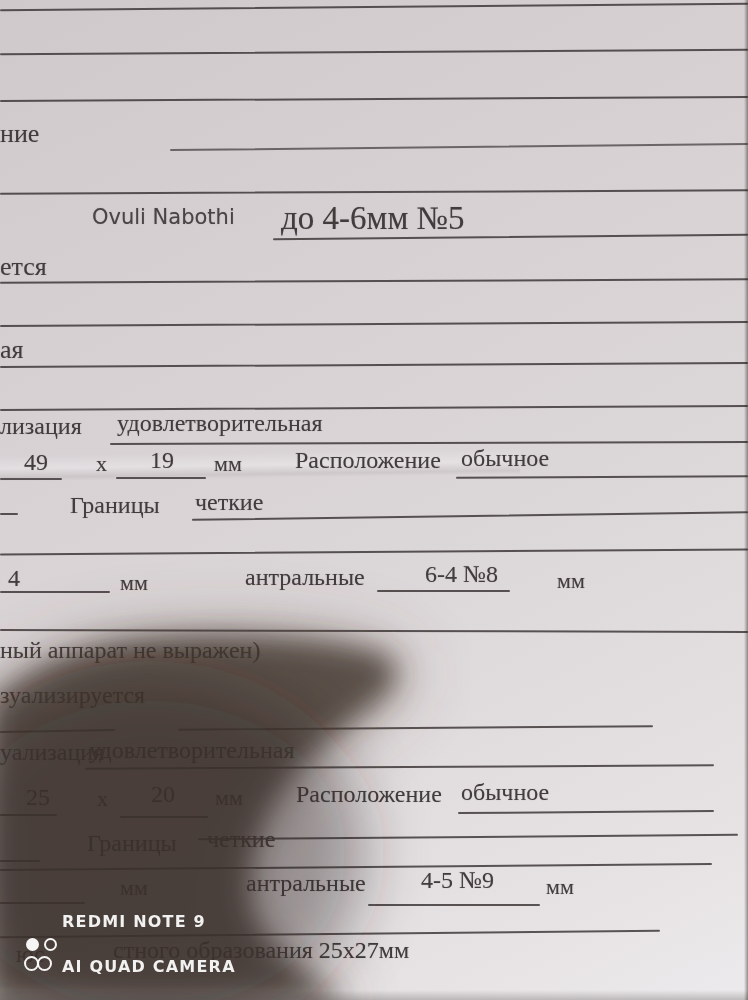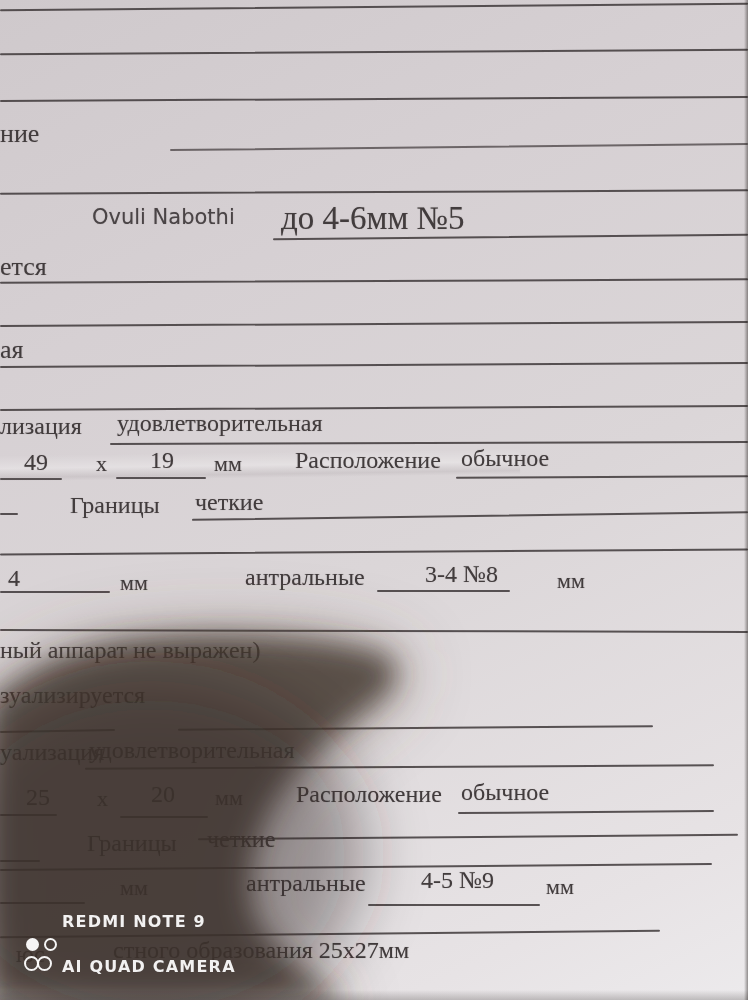--- a/index.html
+++ b/index.html
@@ -82,21 +82,21 @@
   <div class="t" style="left:214px;top:452px;font-size:22px;">мм</div>
   <div class="t" style="left:295px;top:448px;">Расположение</div>
   <div class="t" style="left:461px;top:446px;">обычное</div>
 
   <div class="t" style="left:70px;top:493px;">Границы</div>
   <div class="t" style="left:195px;top:490px;">четкие</div>
 
   <div class="t" style="left:8px;top:566px;">4</div>
   <div class="t" style="left:120px;top:571px;font-size:22px;">мм</div>
   <div class="t" style="left:245px;top:565px;">антральные</div>
-  <div class="t" style="left:425px;top:562px;">3-4 №8</div>
+  <div class="t" style="left:425px;top:562px;">6-4 №8</div>
   <div class="t" style="left:557px;top:569px;font-size:22px;">мм</div>
 
   <div class="t" style="left:0;top:638px;">ный аппарат не выражен)</div>
 
   <div class="t" style="left:0;top:683px;">зуализируется</div>
   <div class="t" style="left:0;top:740px;">уализация</div>
   <div class="t" style="left:89px;top:738px;">удовлетворительная</div>
 
   <div class="t" style="left:26px;top:785px;">25</div>
   <div class="t" style="left:97px;top:787px;font-size:22px;">х</div>

